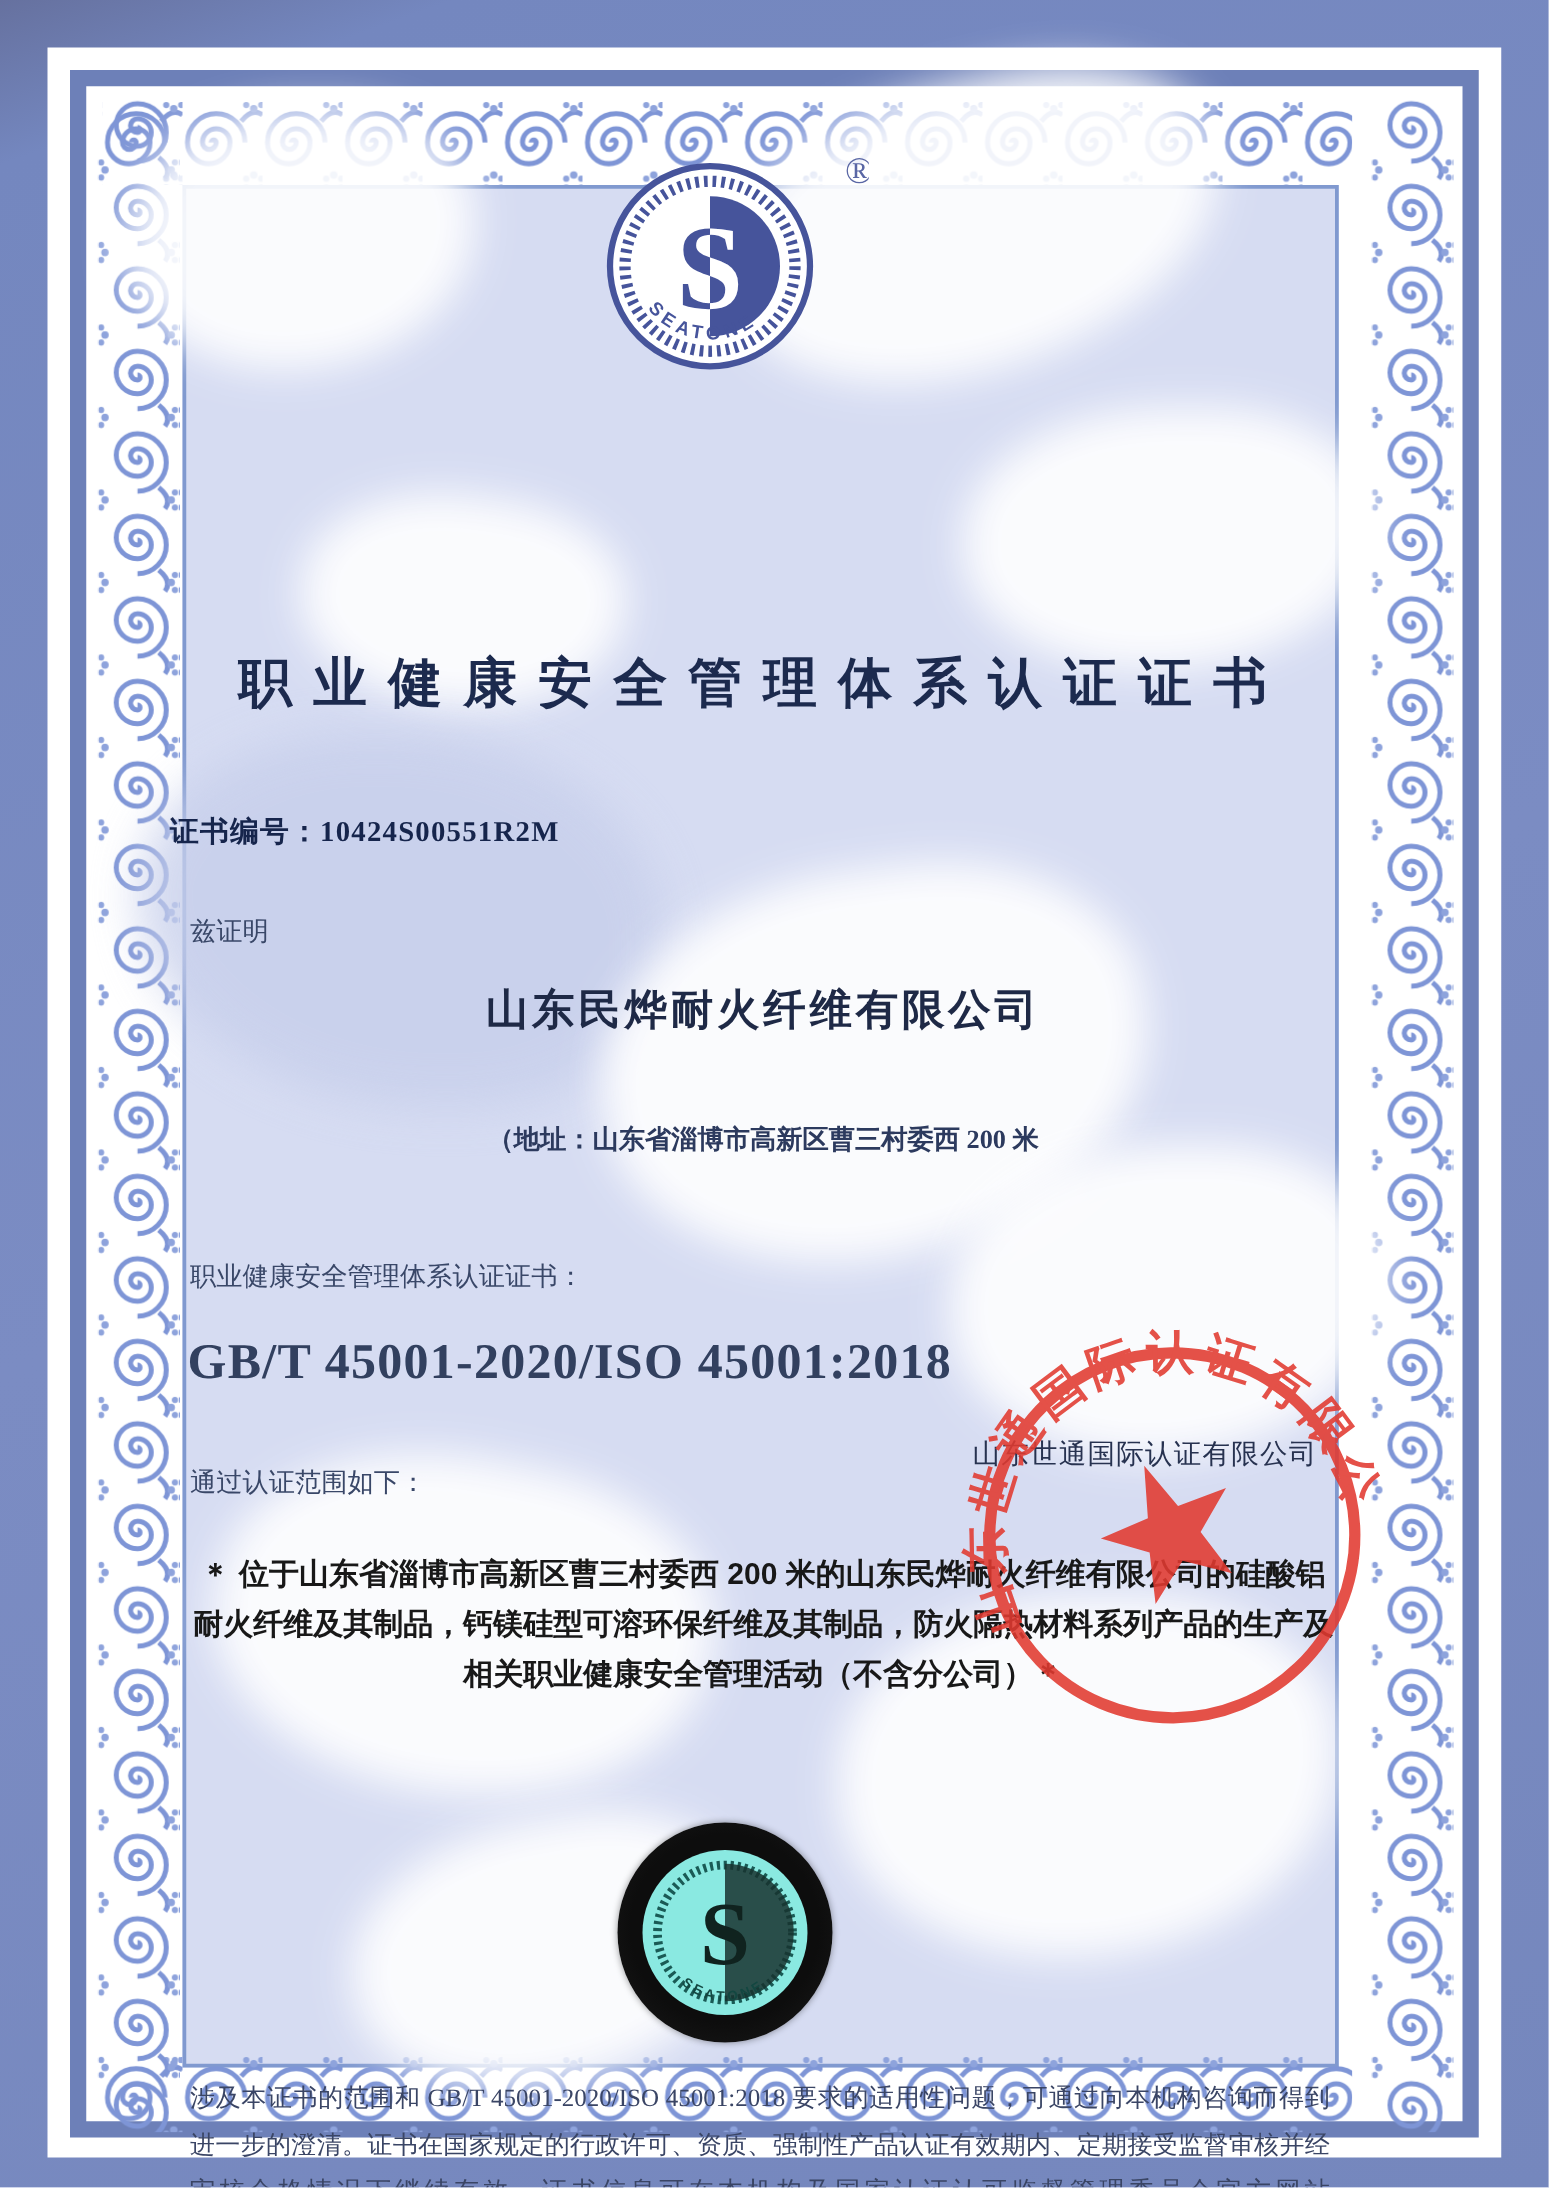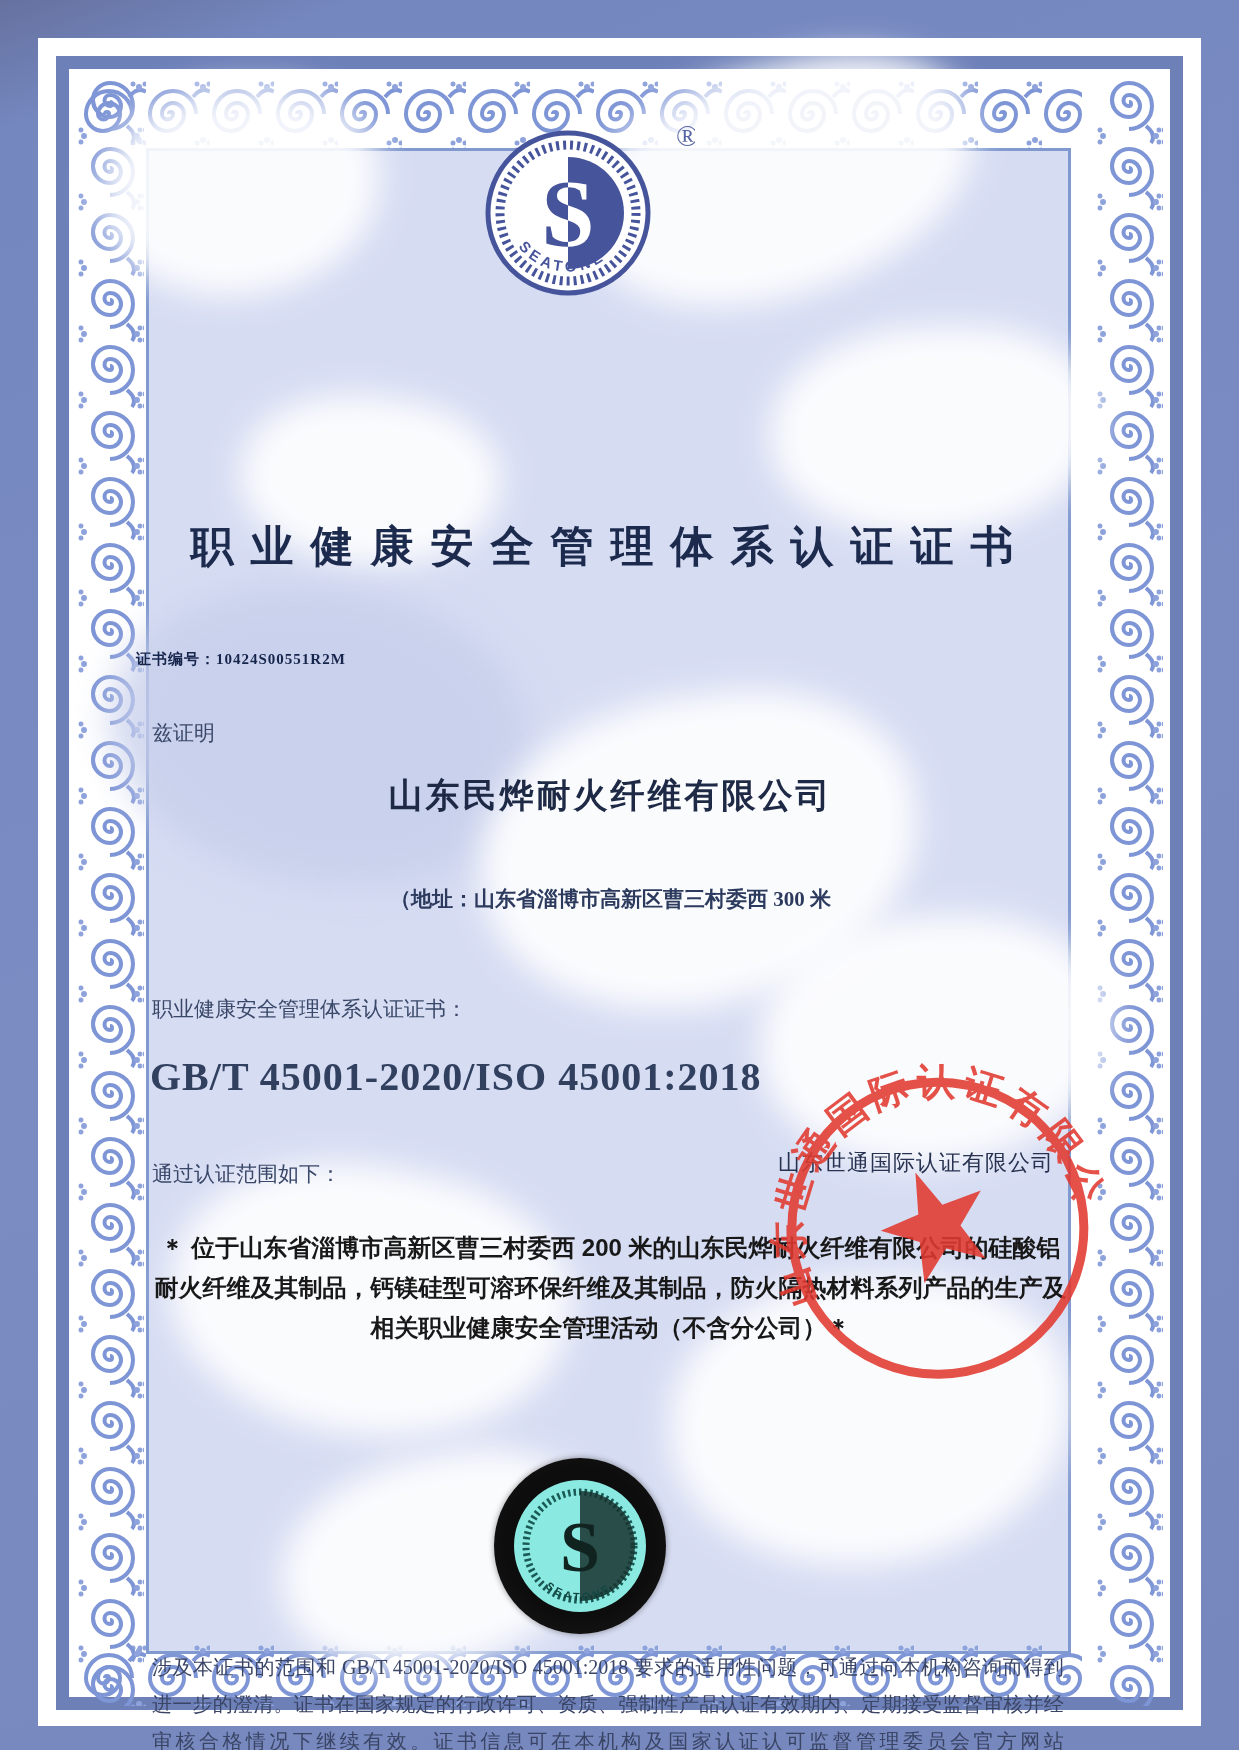--- a/index.html
+++ b/index.html
@@ -9,21 +9,21 @@
   .ring-blue{position:absolute;left:56px;top:56px;right:56px;bottom:40px;border:13px solid #6d80b8;background:#fff;}
   .swirl{position:absolute;overflow:hidden;}
   .swirl svg{display:block;}
   .inner-line{position:absolute;left:146px;top:148px;right:168px;bottom:96px;border:3px solid #8099cf;background:#d6dcf2;}
   .content{position:absolute;left:150px;top:156px;right:168px;bottom:100px;overflow:visible;}
   .bg-blob{position:absolute;background:#fff;border-radius:50% 40% 55% 45%;filter:blur(16px);opacity:.9;}
   .bg-dark{position:absolute;background:#c7cfeb;border-radius:45% 55% 40% 60%;filter:blur(18px);opacity:.8;}
   .abs{position:absolute;}
   .z{position:relative;z-index:2;}
   .title{width:100%;text-align:center;font-size:43px;font-weight:700;letter-spacing:17px;color:#1c2a4e;}
-  .certno{font-size:15px;font-weight:700;color:#16254c;letter-spacing:1px;}
+  .certno{font-size:23px;font-weight:700;color:#16254c;letter-spacing:1px;}
   .small-label{font-size:21px;color:#394768;}
   .company{width:100%;text-align:center;font-size:34px;font-weight:700;color:#1e2946;letter-spacing:3px;font-family:"Liberation Sans","DejaVu Sans",sans-serif;}
   .cline{width:100%;text-align:center;font-size:21px;font-weight:700;color:#2c3a5e;}
   .standard{width:100%;text-align:left;font-size:40px;color:#32405f;font-weight:600;font-family:Liberation Serif, serif;letter-spacing:1px;}
   .scope{width:100%;text-align:center;font-size:24px;line-height:1.66;font-weight:700;color:#181818;font-family:"Liberation Sans","DejaVu Sans",sans-serif;}
   .fineprint{width:99%;font-size:20px;line-height:1.85;color:#3a4565;text-align:justify;}
   .issuer-print{font-size:22px;color:#273250;letter-spacing:1px;z-index:3;}
   .holo{position:absolute;width:172px;height:176px;border-radius:50%;background:radial-gradient(circle at 50% 48%,#0d0d0d 60%,#1c1c1c 100%);z-index:5;display:flex;align-items:center;justify-content:center;box-shadow:0 0 6px rgba(0,0,0,.4);}
   .stamp-wrap{z-index:4;opacity:.88;}
 </style>
@@ -118,21 +118,21 @@
     </div>
 
     <div class="abs z title" style="left:0;top:172px;">职业健康安全管理体系认证证书</div>
 
     <div class="abs z certno" style="right:14px;top:246px;">证书编号：10424S00551R2M</div>
 
     <div class="abs z small-label" style="left:2px;top:296px;">兹证明</div>
 
     <div class="abs z company" style="left:0;top:322px;">山东民烨耐火纤维有限公司</div>
 
-    <div class="abs z cline" style="left:0;top:388px;">（地址：山东省淄博市高新区曹三村委西 300 米</div>
+    <div class="abs z cline" style="left:0;top:388px;">（地址：山东省淄博市高新区曹三村委西 200 米</div>
 
     <div class="abs z small-label" style="left:2px;top:470px;">职业健康安全管理体系认证证书：</div>
     <div class="abs z standard" style="left:0;top:500px;">GB/T 45001-2020/ISO 45001:2018</div>
 
     <div class="abs z small-label" style="left:2px;top:560px;">通过认证范围如下：</div>
     <div class="abs z scope" style="left:0;top:576px;margin-top:24px;">＊ 位于山东省淄博市高新区曹三村委西 200 米的山东民烨耐火纤维有限公司的硅酸铝耐火纤维及其制品，钙镁硅型可溶环保纤维及其制品，防火隔热材料系列产品的生产及相关职业健康安全管理活动（不含分公司）＊</div>
 
     <div class="abs z fineprint" style="left:2px;top:878px;">涉及本证书的范围和 GB/T 45001-2020/ISO 45001:2018 要求的适用性问题，可通过向本机构咨询而得到进一步的澄清。证书在国家规定的行政许可、资质、强制性产品认证有效期内、定期接受监督审核并经审核合格情况下继续有效。证书信息可在本机构及国家认证认可监督管理委员会官方网站（www.cnca.gov.cn）上查询。</div>
 
     <div class="abs stamp-wrap" style="left:616px;top:900px;width:345px;height:345px;transform:rotate(-22deg);">

